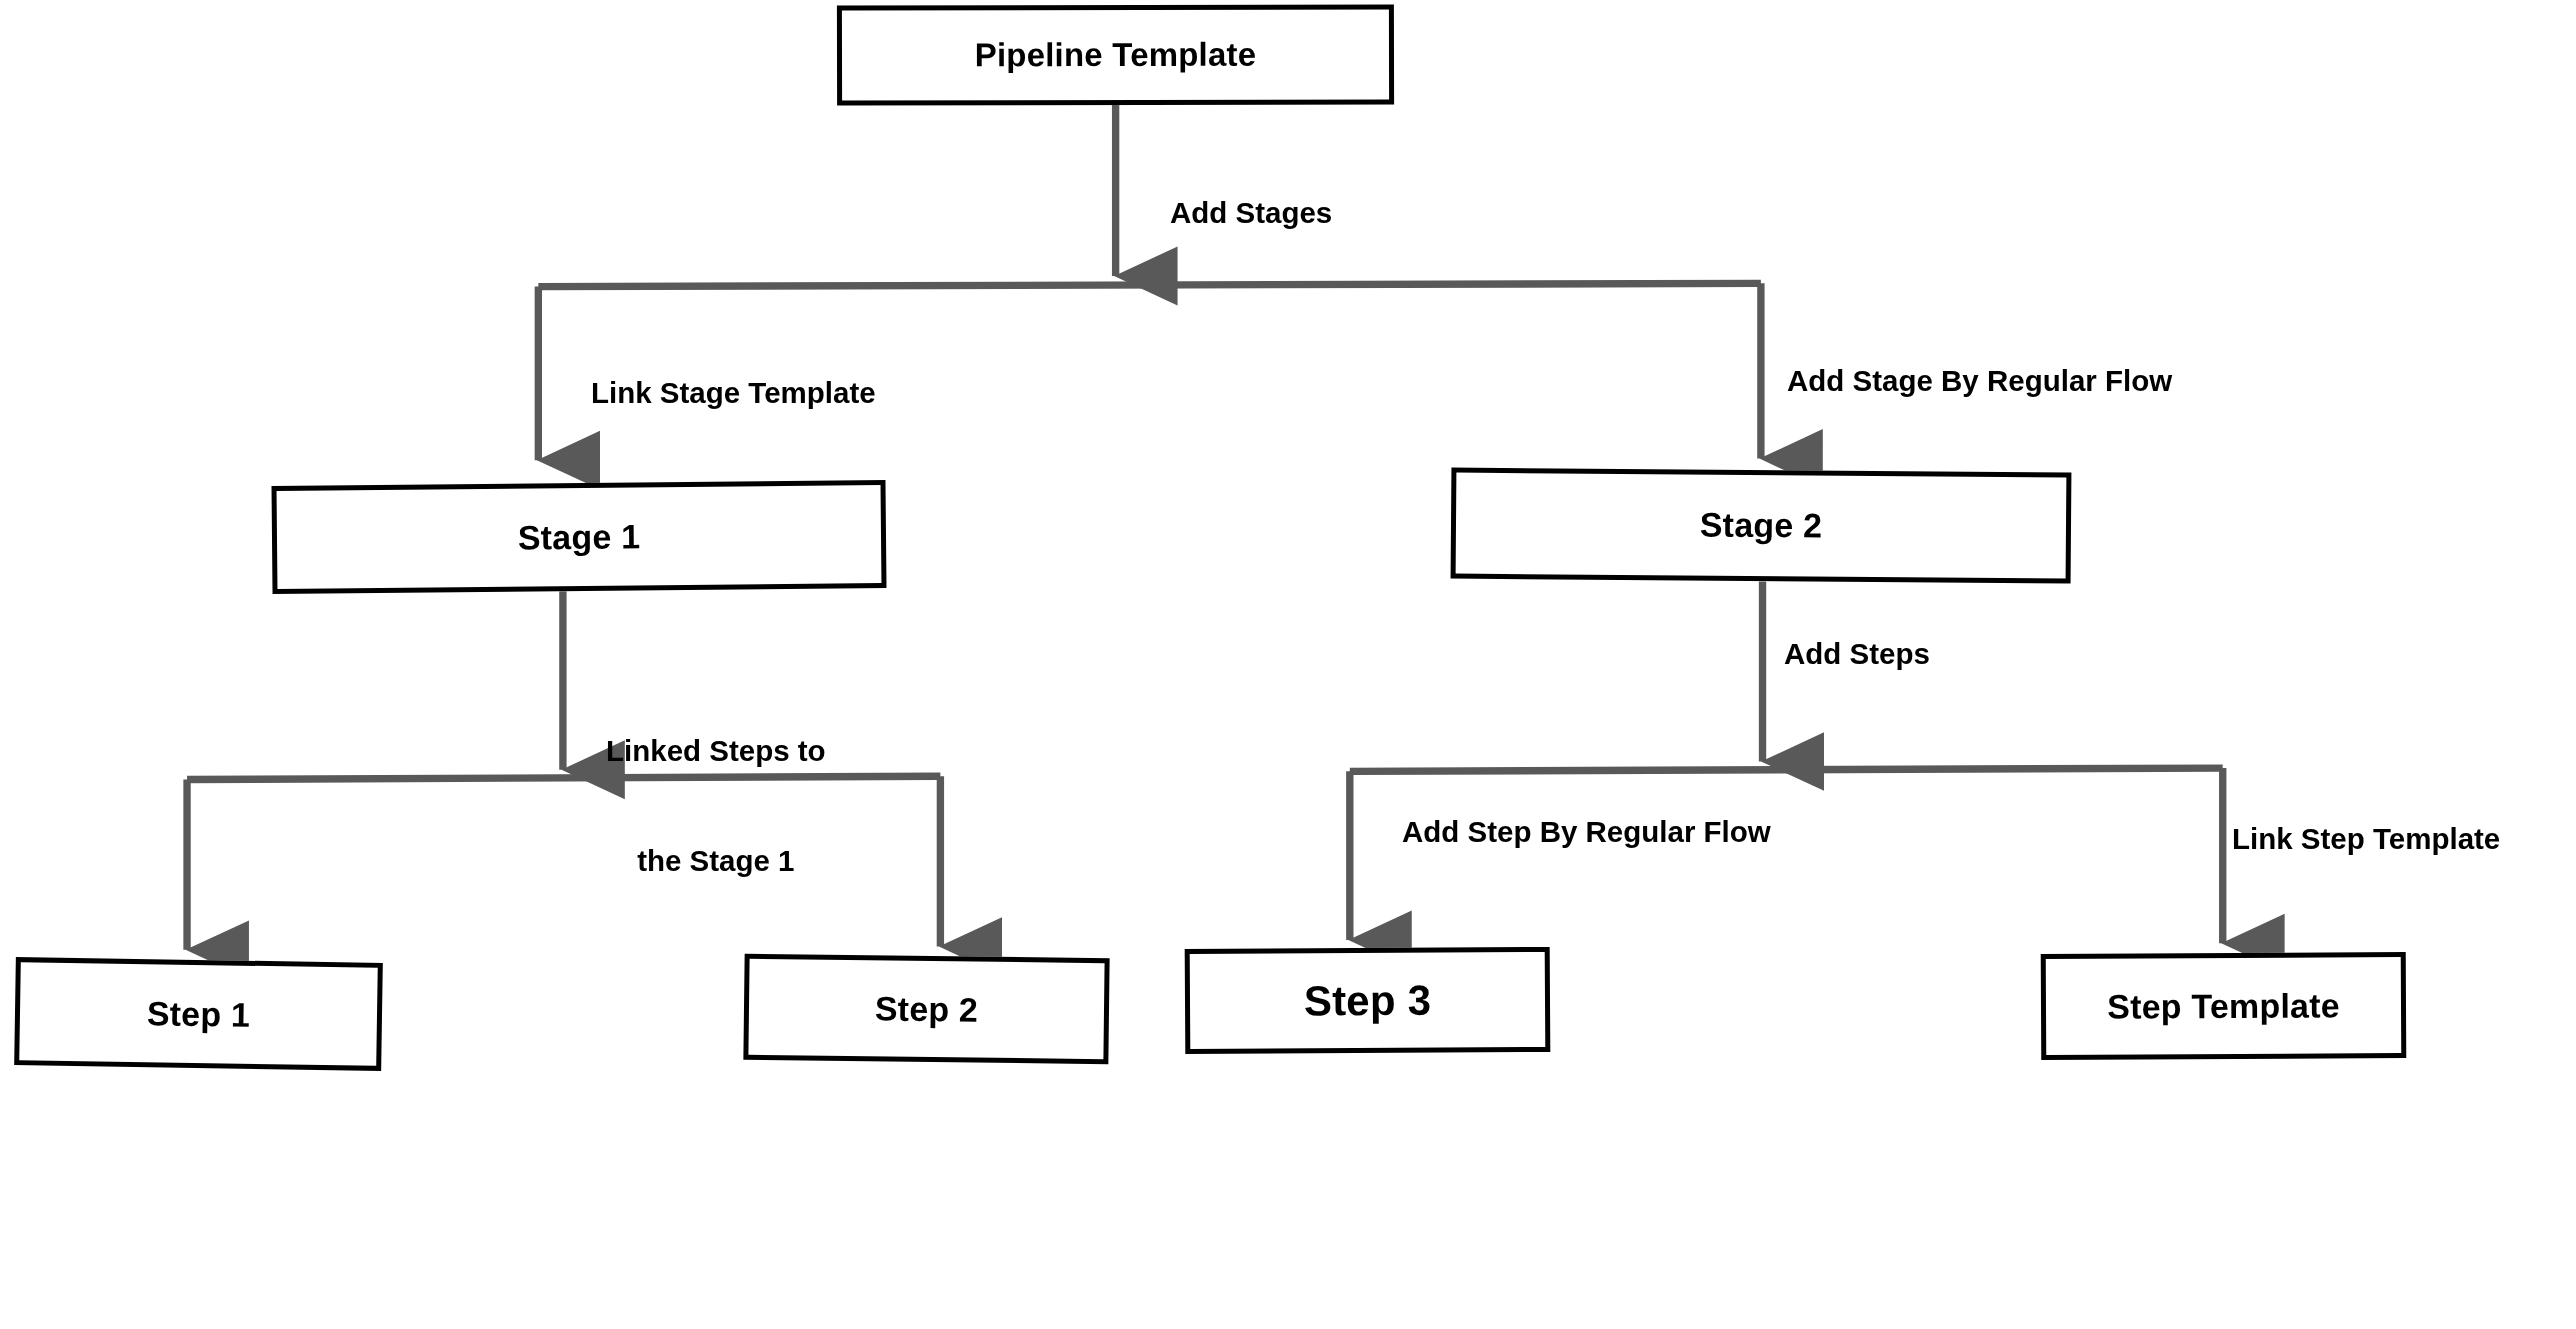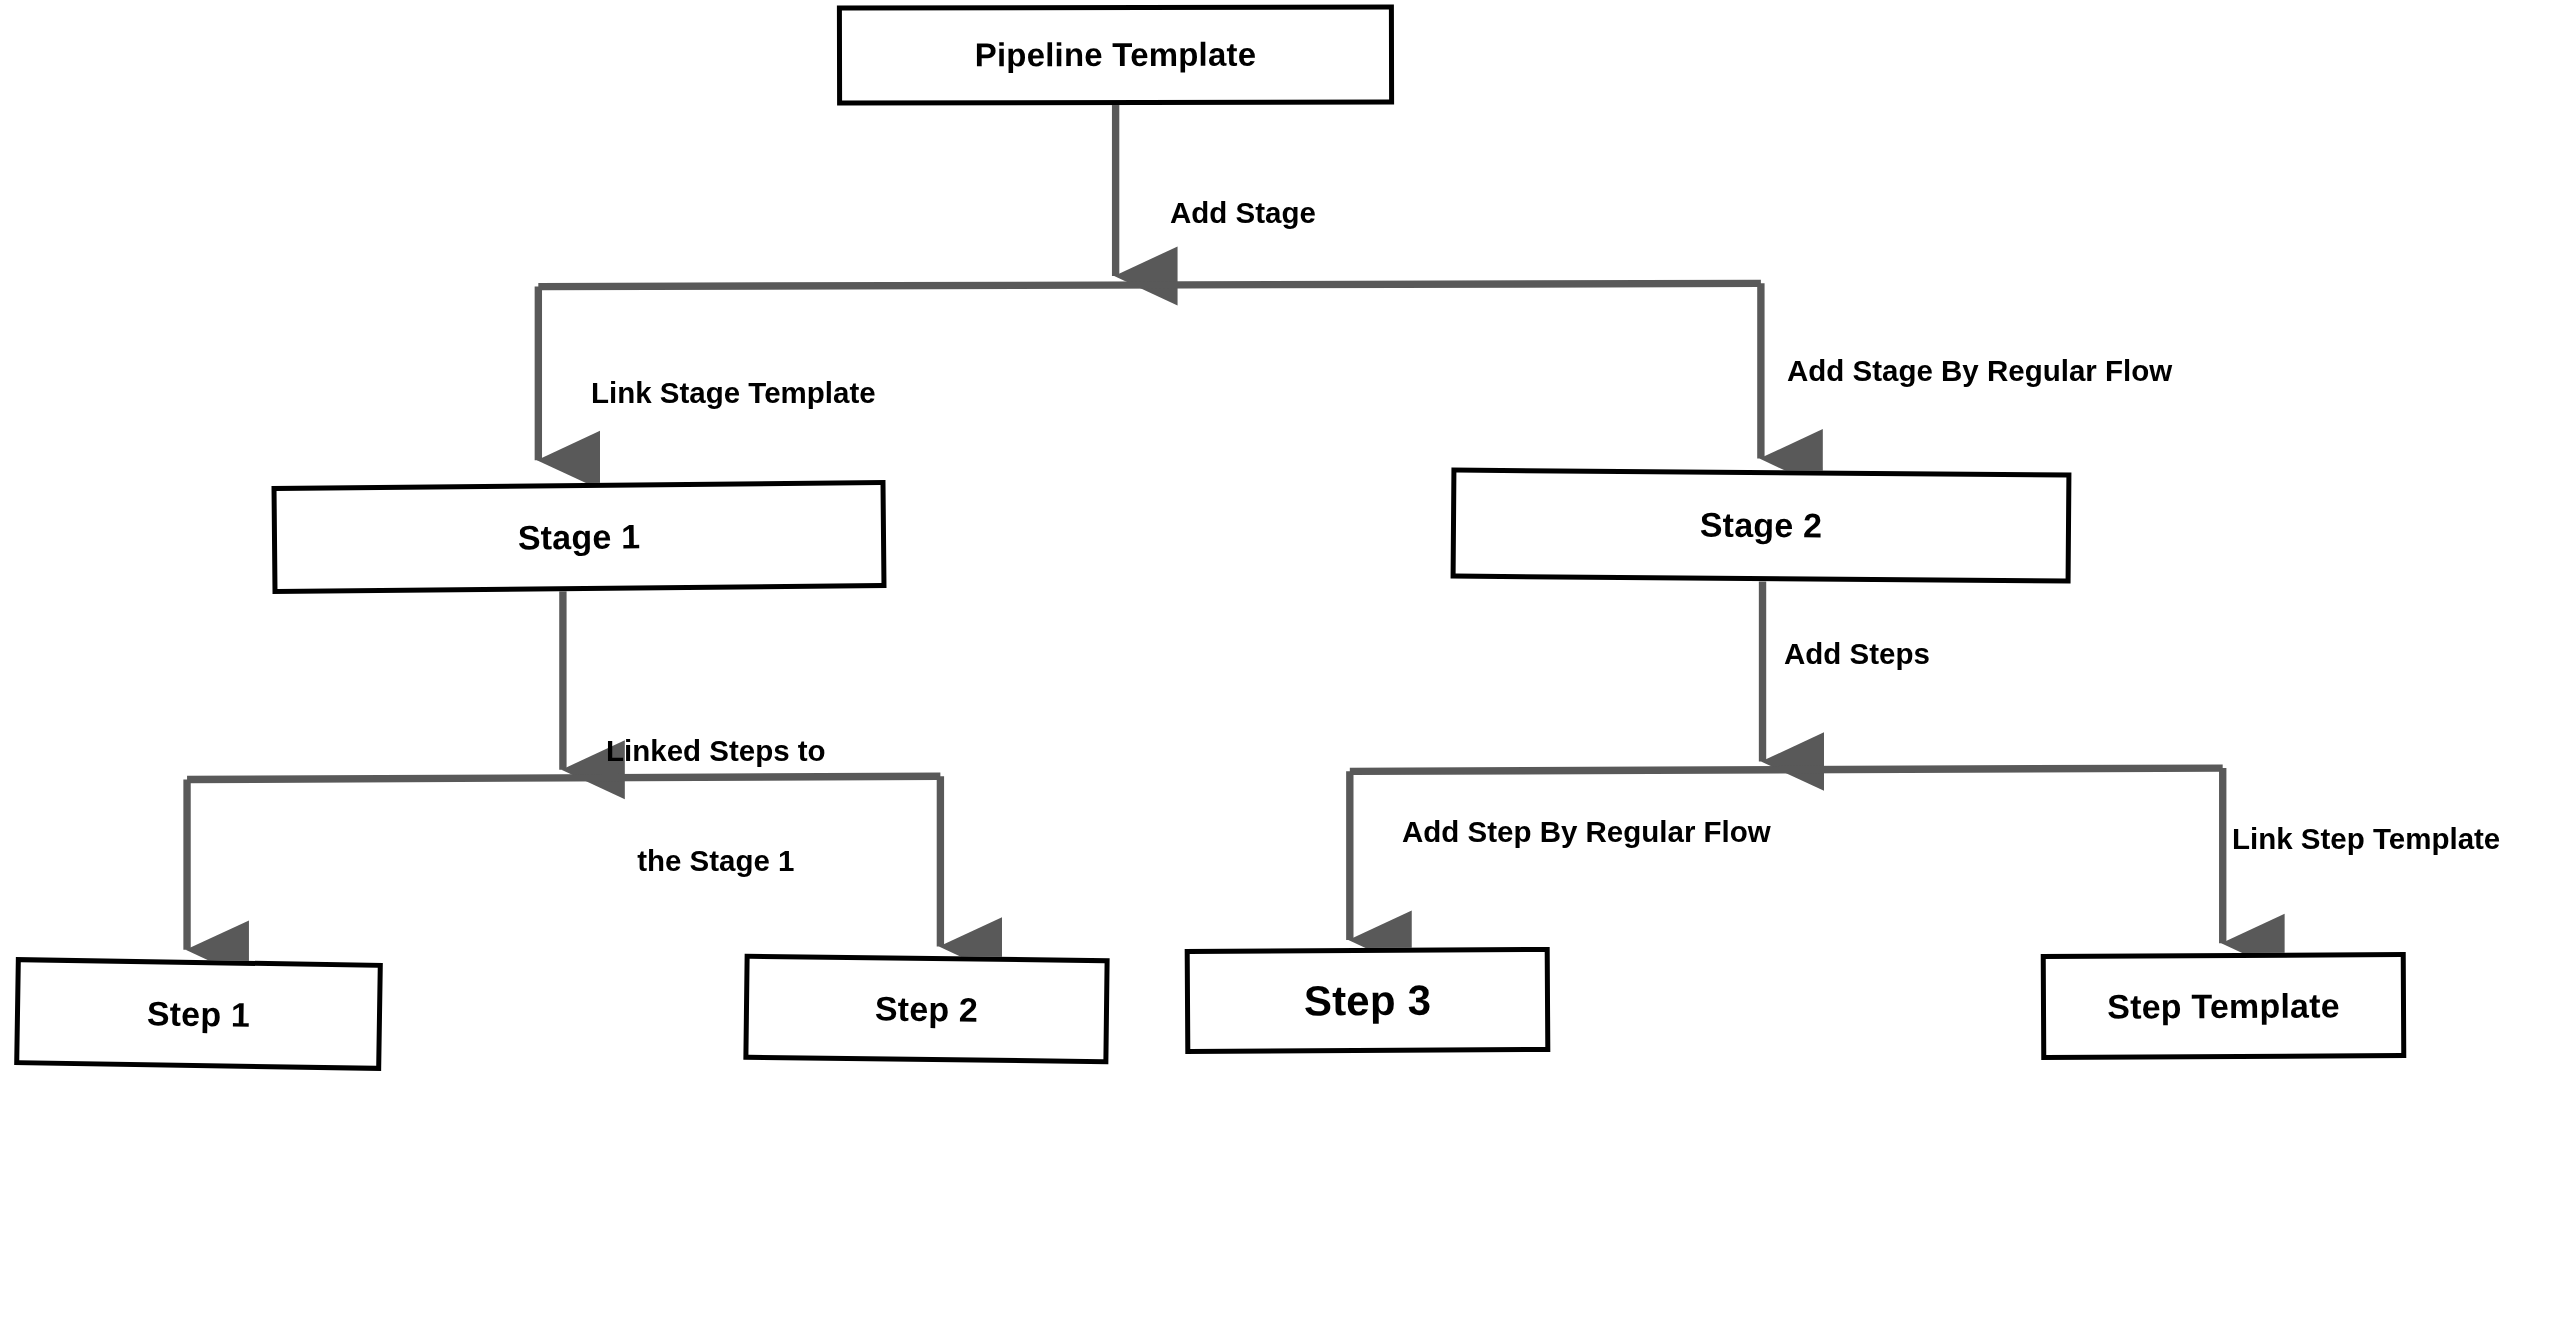--- a/index.html
+++ b/index.html
@@ -86,21 +86,21 @@
 
   #node-step-template {
     left: 2041px; top: 953px; width: 365px; height: 106px;
     transform: rotate(-0.3deg);
   }
   #node-step-template .node-label { font-size: 34px; }
 
   
   #label-add-stages      { left: 1170px; top: 195px;  font-size: 29.5px; }
   #label-link-stage-tpl  { left: 591px;  top: 375px;  font-size: 29.5px; }
-  #label-add-stage-flow  { left: 1787px; top: 353px;  font-size: 29.5px; }
+  #label-add-stage-flow  { left: 1787px; top: 363px;  font-size: 29.5px; }
   #label-linked-steps    { left: 606px;  top: 659px;  font-size: 29.5px; text-align: center; }
   #label-add-steps       { left: 1784px; top: 636px;  font-size: 29.5px; }
   #label-add-step-flow   { left: 1402px; top: 814px; font-size: 29.5px; }
   #label-link-step-tpl   { left: 2232px; top: 821px; font-size: 29.5px; }
 </style>
 </head>
 <body>
 
 <div id="canvas">
 
@@ -157,21 +157,21 @@
   </div>
 
   <div class="node" id="node-step-3">
     <span class="node-label">Step 3</span>
   </div>
 
   <div class="node" id="node-step-template">
     <span class="node-label">Step Template</span>
   </div>
 
-  <div class="edge-label" id="label-add-stages">Add Stage</div>
+  <div class="edge-label" id="label-add-stages">Add Stages</div>
 
   <div class="edge-label" id="label-link-stage-tpl">Link Stage Template</div>
 
   <div class="edge-label" id="label-add-stage-flow">Add Stage By Regular Flow</div>
 
   <div class="edge-label" id="label-linked-steps">
     <div>Linked Steps to</div>
     <div>the Stage 1</div>
   </div>
 

